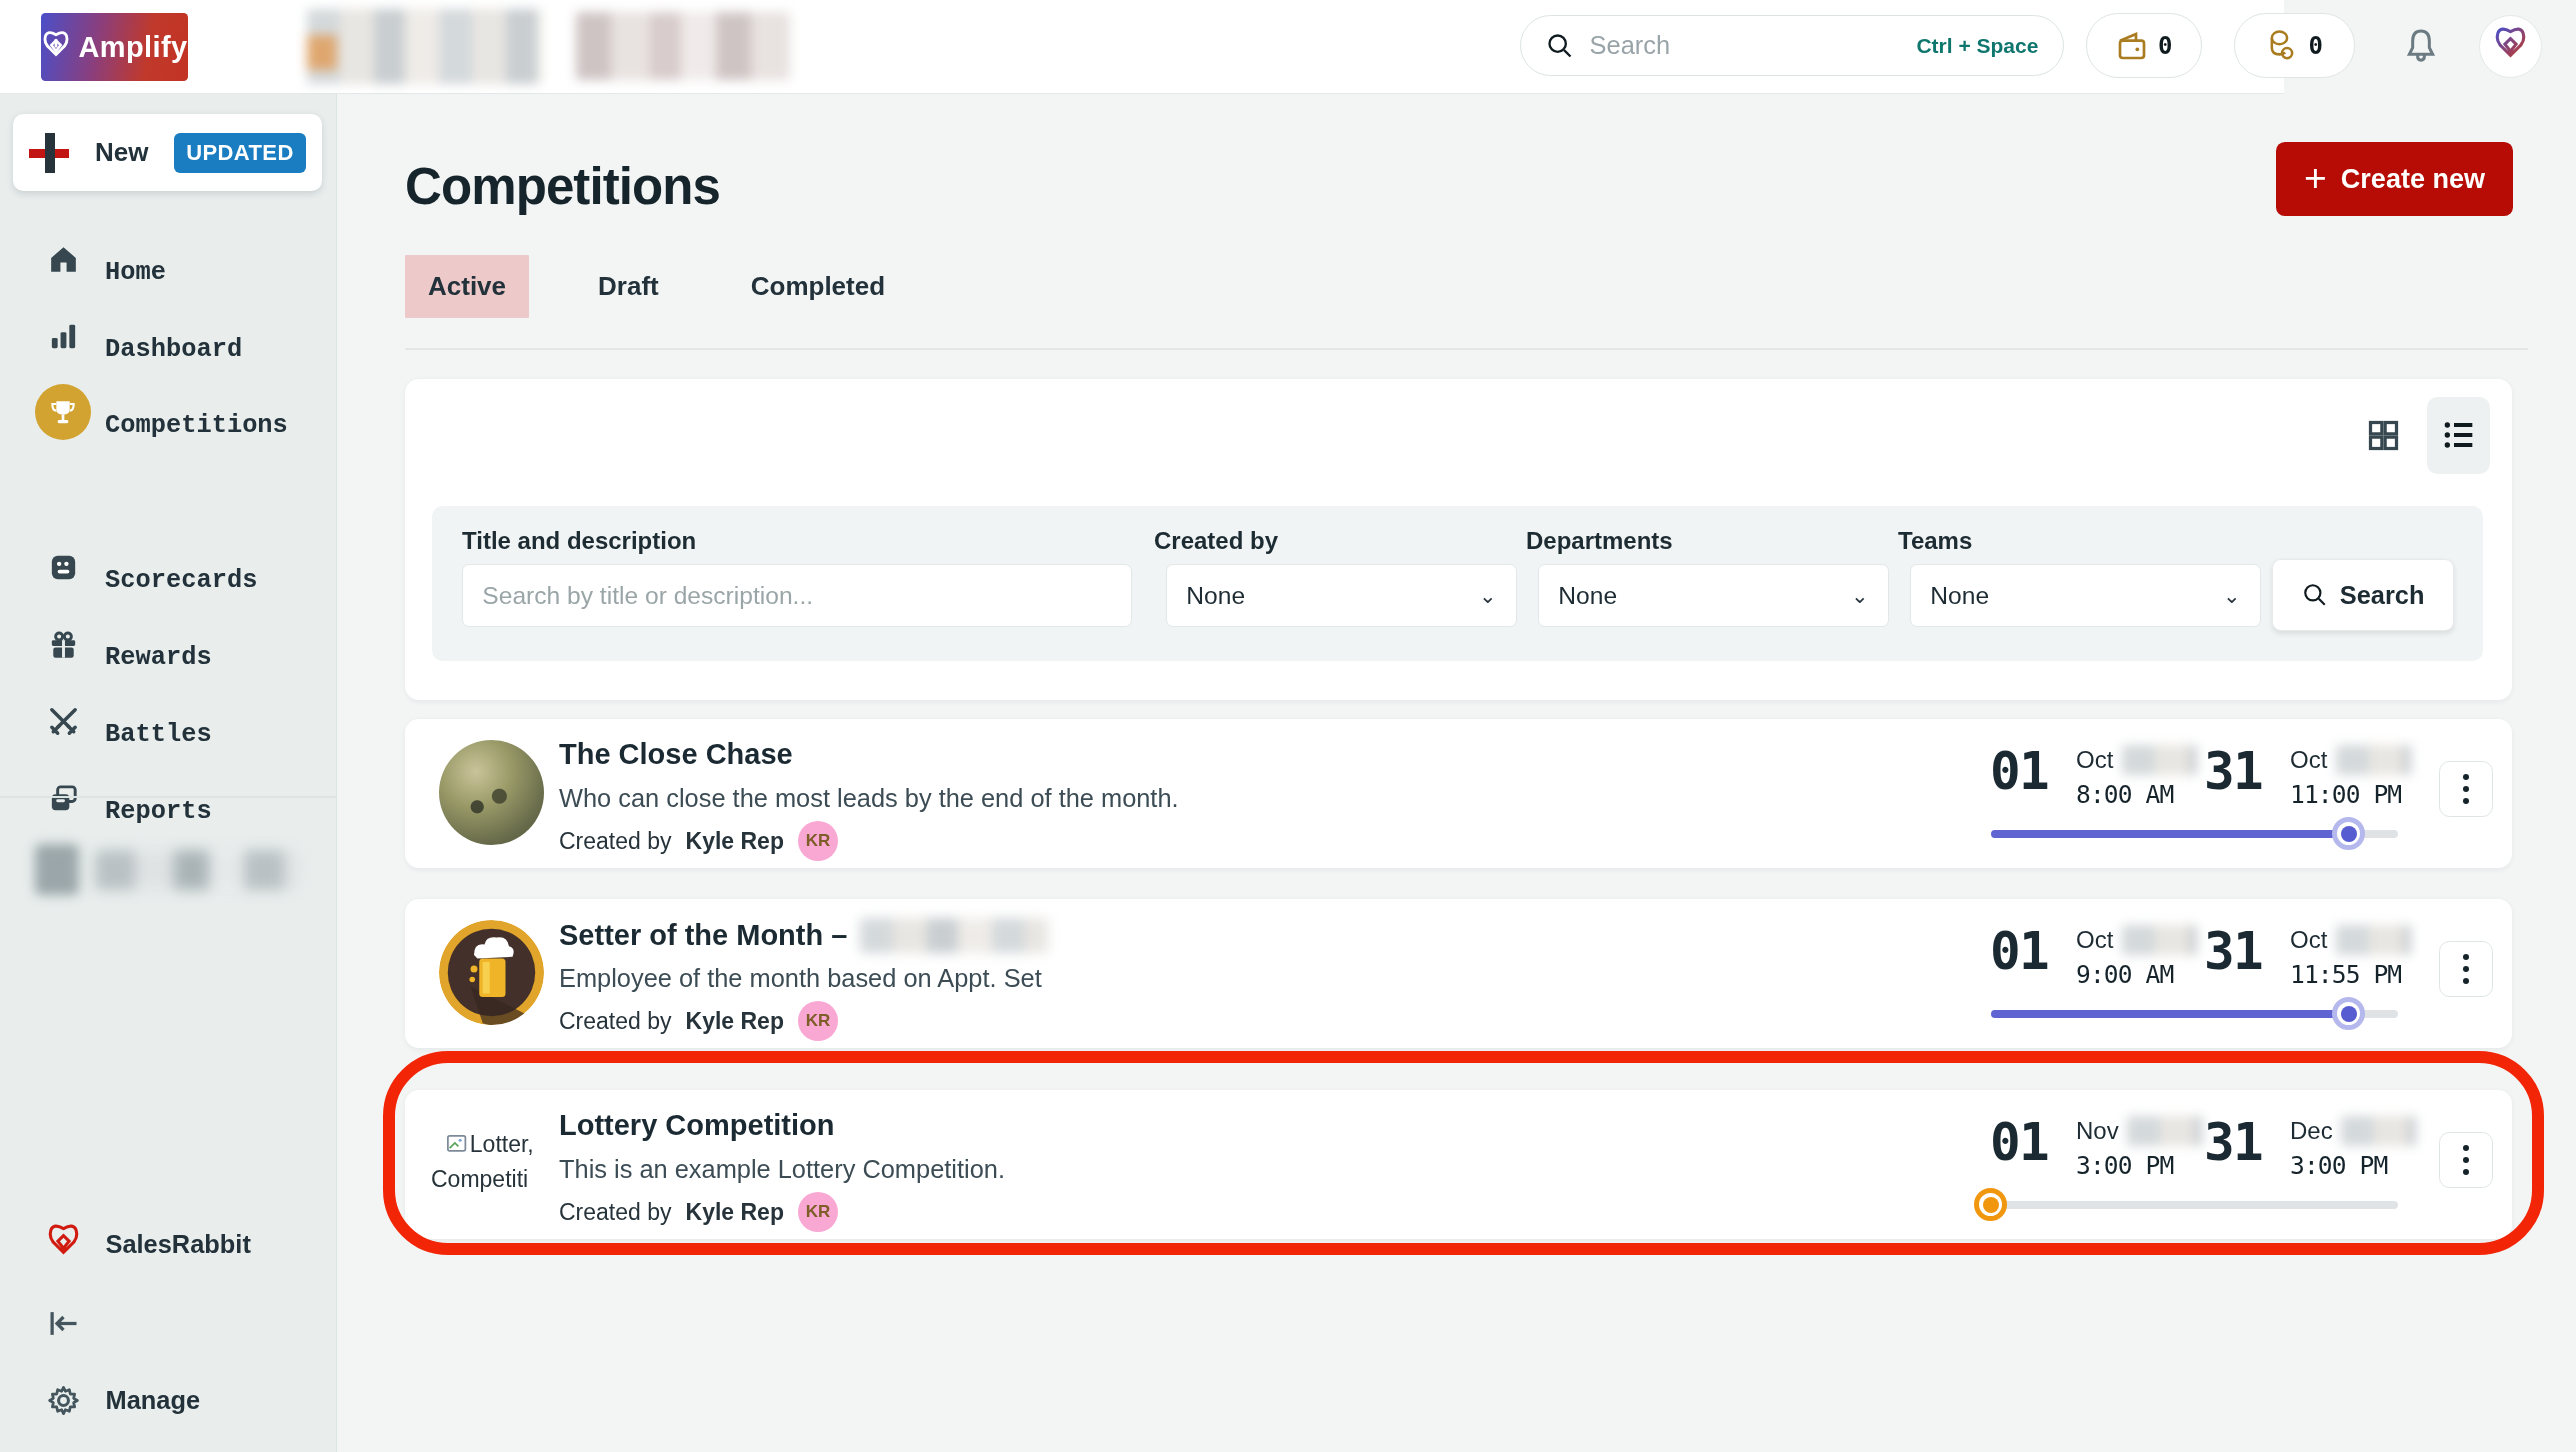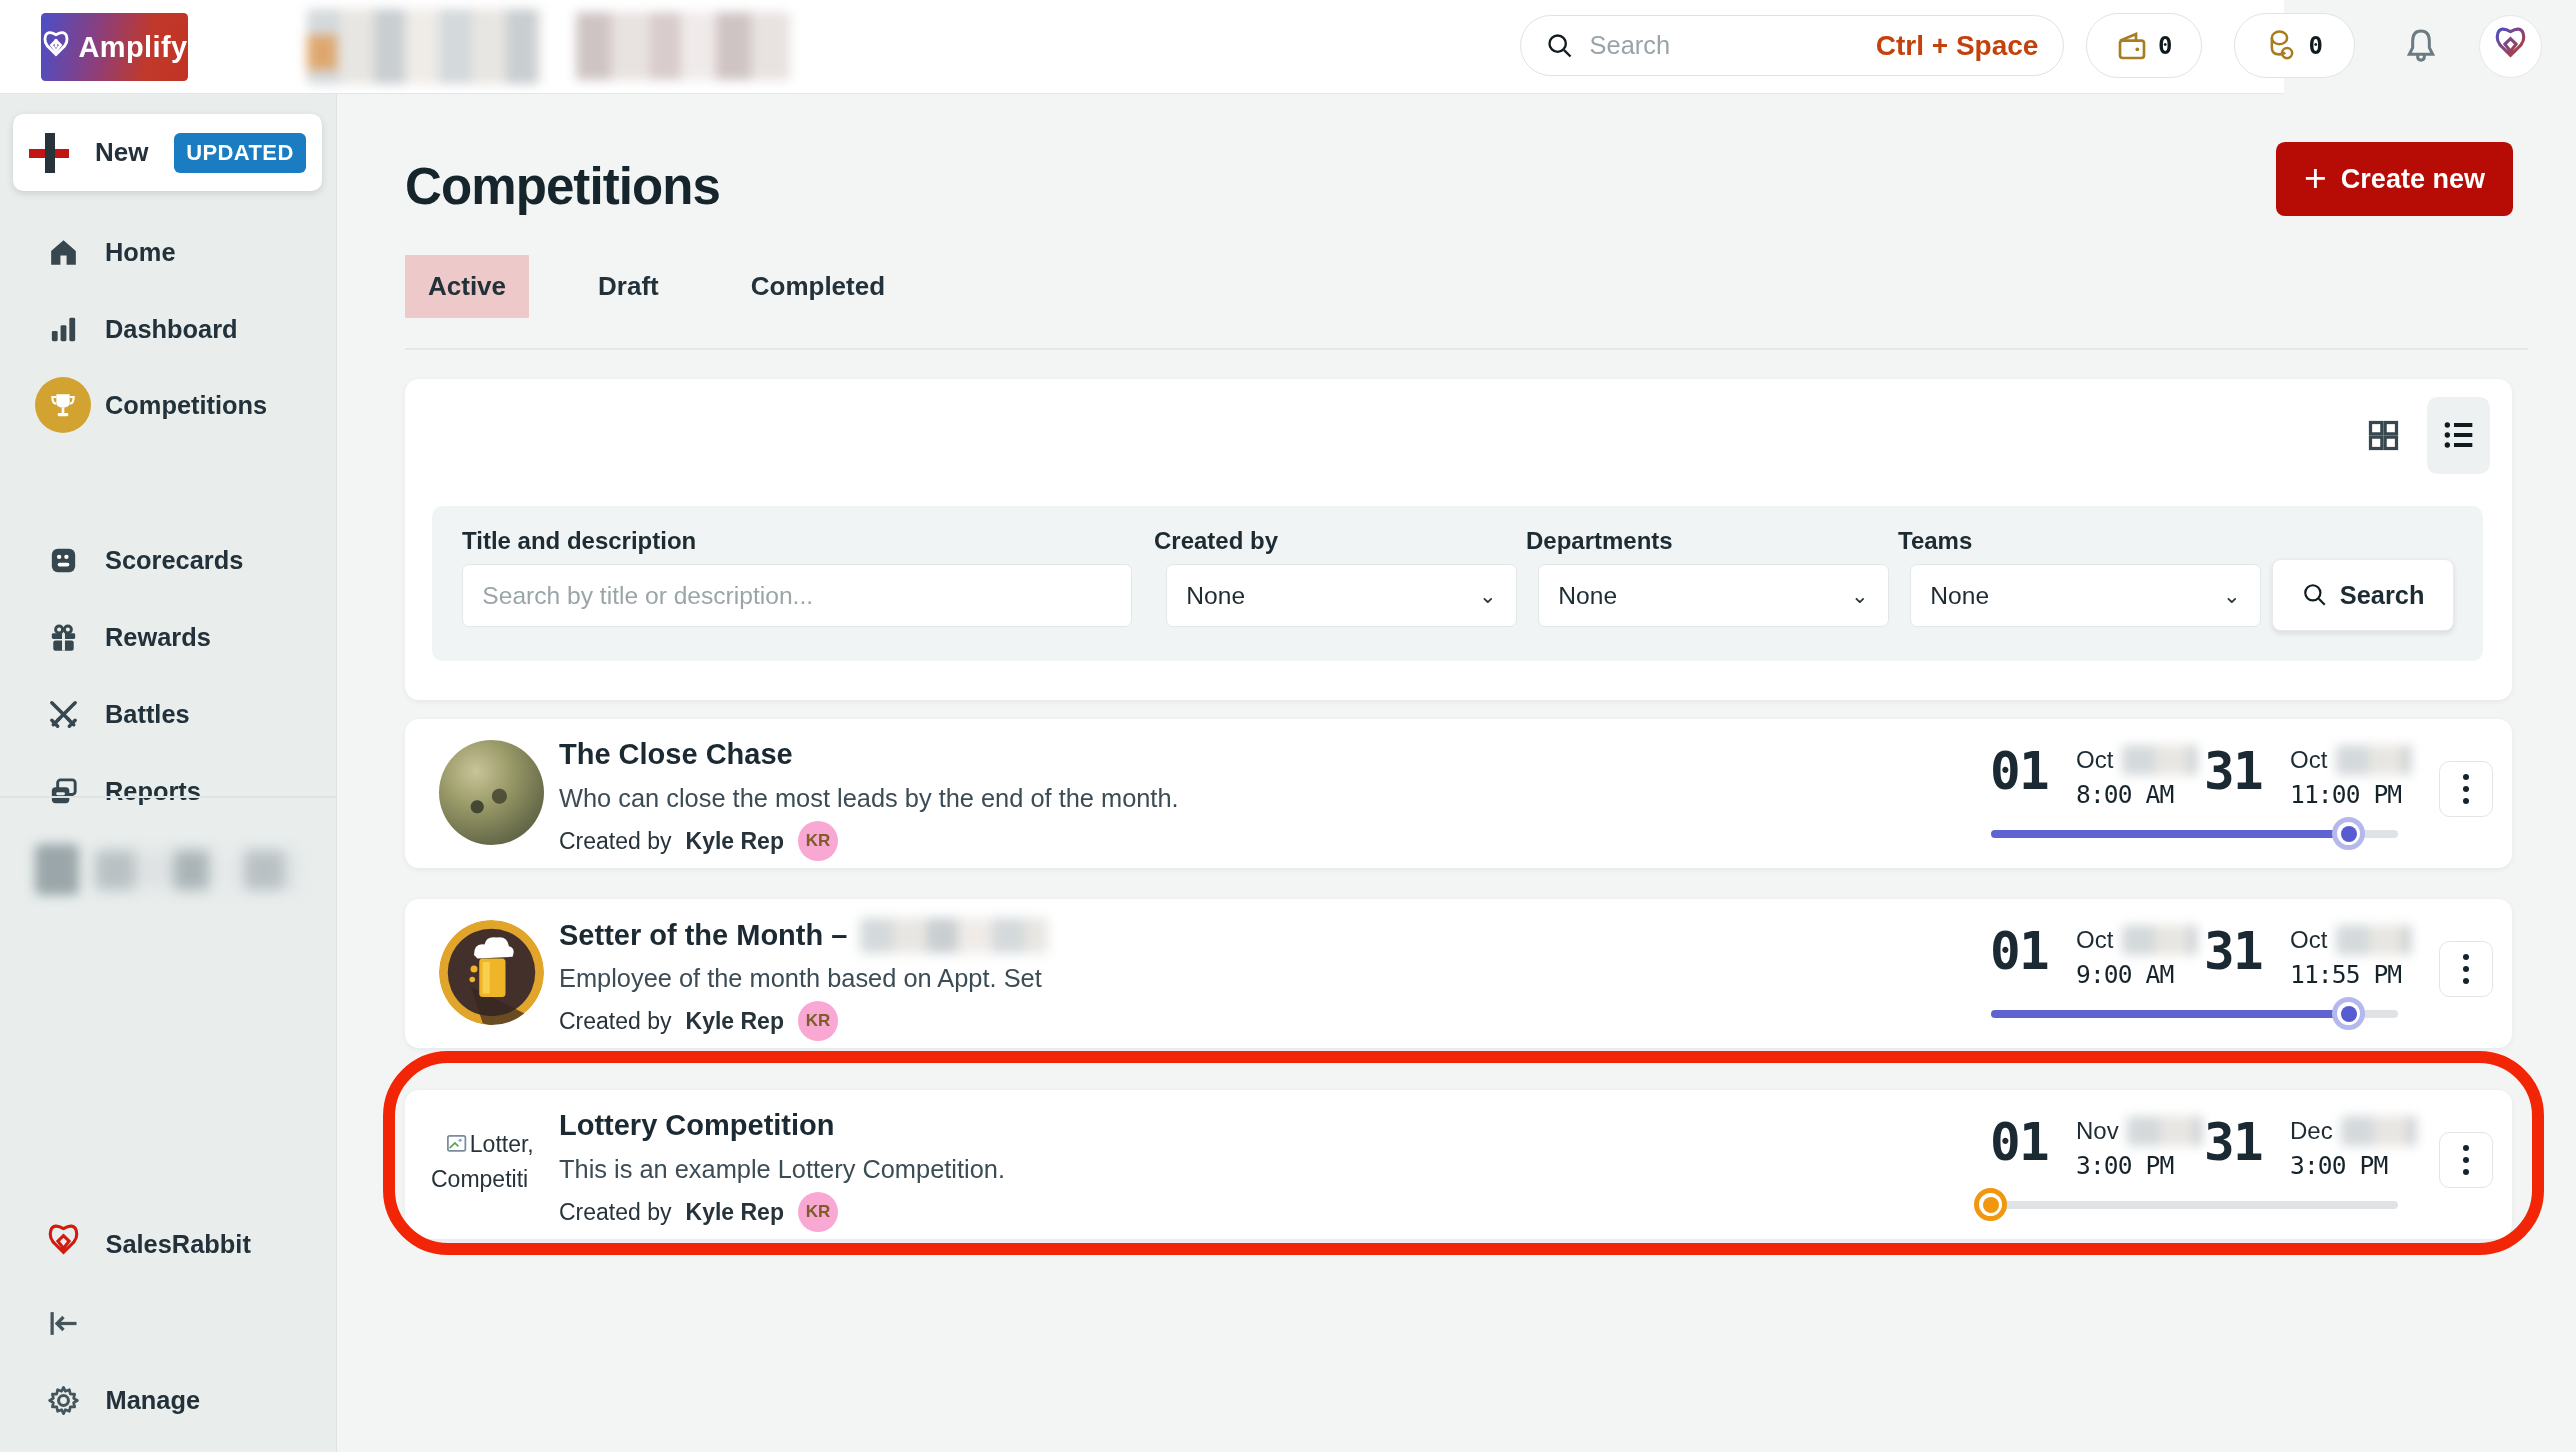--- a/index.html
+++ b/index.html
@@ -14,40 +14,40 @@
   .logo-text { font-size:29px; font-weight:700; letter-spacing:0.4px; }
   .blur-chip { background:repeating-linear-gradient(90deg,#d4d9db 0 33px,#e8e6e2 33px 67px,#c9ced1 67px 98px,#efece8 98px 132px);
                filter:blur(5.3px); border-radius:3.5px; display:inline-block; }
   .crumb1 { position:absolute; left:307px; top:8.8px; width:235px; height:75px; }
   .crumb1::before { content:""; position:absolute; left:0; top:26px; width:30px; height:35px; background:#dfa76f; }
   .crumb2 { position:absolute; left:576px; top:12.3px; width:214px; height:68px;
             background:repeating-linear-gradient(90deg,#cfc4c4 0 35px,#e8e2e0 35px 74px,#d8cccc 74px 105px,#f0ebea 105px 140px); }
   .searchpill { position:absolute; left:1520px; top:15px; width:544px; height:61px; border:1.8px solid #dde3e4; border-radius:31px;
                 background:#fff; display:flex; align-items:center; padding:0 24.6px; gap:16px; }
   .searchpill .ph { color:#99a4a8; font-size:25.4px; flex:1; }
-  .searchpill .hint { color:#c2410c; font-size:28px; font-weight:700; }
+  .searchpill .hint { color:#0f766e; font-size:21px; font-weight:700; }
   .pill { position:absolute; top:13px; height:65px; border:1.8px solid #dfe5e5; border-radius:32px; background:#fff;
           display:flex; align-items:center; justify-content:center; gap:10.5px; }
   .pill-wallet { left:2086px; width:116px; }
   .pill-coins  { left:2234px; width:121px; }
   .count { font-family:"DejaVu Sans Mono", monospace; font-size:24px; font-weight:700; color:#101b20; }
   .bell { position:absolute; left:2401px; top:26px; width:40px; height:40px; color:#6c7b82; }
   .avatar { position:absolute; left:2479px; top:15px; width:63px; height:63px; border-radius:50%;
             border:1.8px solid #e2e8e8; background:#fff; display:flex; align-items:center; justify-content:center; }
 
   
   .sidebar { position:absolute; top:94px; left:0; width:337px; height:1359px; background:#e9eeed; border-right:1.8px solid #dde4e4; z-index:4; }
   .newcard { position:absolute; left:13px; top:20px; width:309px; height:77px; background:#fff; border-radius:10.5px;
              box-shadow:0 2.6px 7px rgba(20,40,50,.14); display:flex; align-items:center; padding:0 16px; cursor:pointer; }
   .plus { position:relative; width:40px; height:40px; flex:0 0 40px; }
   .plus::before { content:""; position:absolute; left:0; top:16px; width:40px; height:9.7px; background:#c31414; }
   .plus::after  { content:""; position:absolute; left:16px; top:0; width:9.7px; height:40px; background:#27333b; }
   .newlabel { font-size:26px; font-weight:600; color:#22313a; margin-left:26px; flex:1; }
   .badge { background:#1a7cc1; color:#fff; font-size:22px; font-weight:700; letter-spacing:0.4px; border-radius:6.1px; padding:7px 12.3px; }
-  .navitem { position:absolute; left:0; width:337px; height:70px; display:flex; align-items:center; cursor:pointer; }
+  .navitem { position:absolute; left:0; width:337px; height:70px; display:flex; align-items:flex-end; cursor:pointer;font-family:Liberation Mono, monospace; }
   .navicon { width:56px; height:56px; margin-left:35px; display:flex; align-items:center; justify-content:center; color:#37474f; flex:0 0 56px; }
   .navicon.goldcircle { background:#d2a330; border-radius:50%; color:#fff; }
   .navlabel { font-size:25.4px; font-weight:600; color:#22313a; margin-left:14px; }
   .sidediv { position:absolute; left:0; top:702px; width:337px; height:1.8px; background:#dde4e4; }
   .orgblur-icon { position:absolute; left:35px; top:750px; width:44px; height:51px; background:#9aa6a9; filter:blur(6.1px); border-radius:5.3px; }
   .orgblur-text { position:absolute; left:95px; top:756px; width:204px; height:40px; filter:blur(7px); border-radius:5.3px;
                   background:repeating-linear-gradient(90deg,#b9c1c4 0 40px,#dfe3e4 40px 79px,#aab4b7 79px 114px,#e6e9ea 114px 149px); }
   .foot { position:absolute; left:0; width:337px; height:54px; display:flex; align-items:center; cursor:pointer; }
   .footicon { width:49px; height:49px; margin-left:39px; display:flex; align-items:center; justify-content:center; flex:0 0 49px; }
   .footlabel { font-size:25.4px; font-weight:600; color:#22313a; margin-left:17.5px; }

